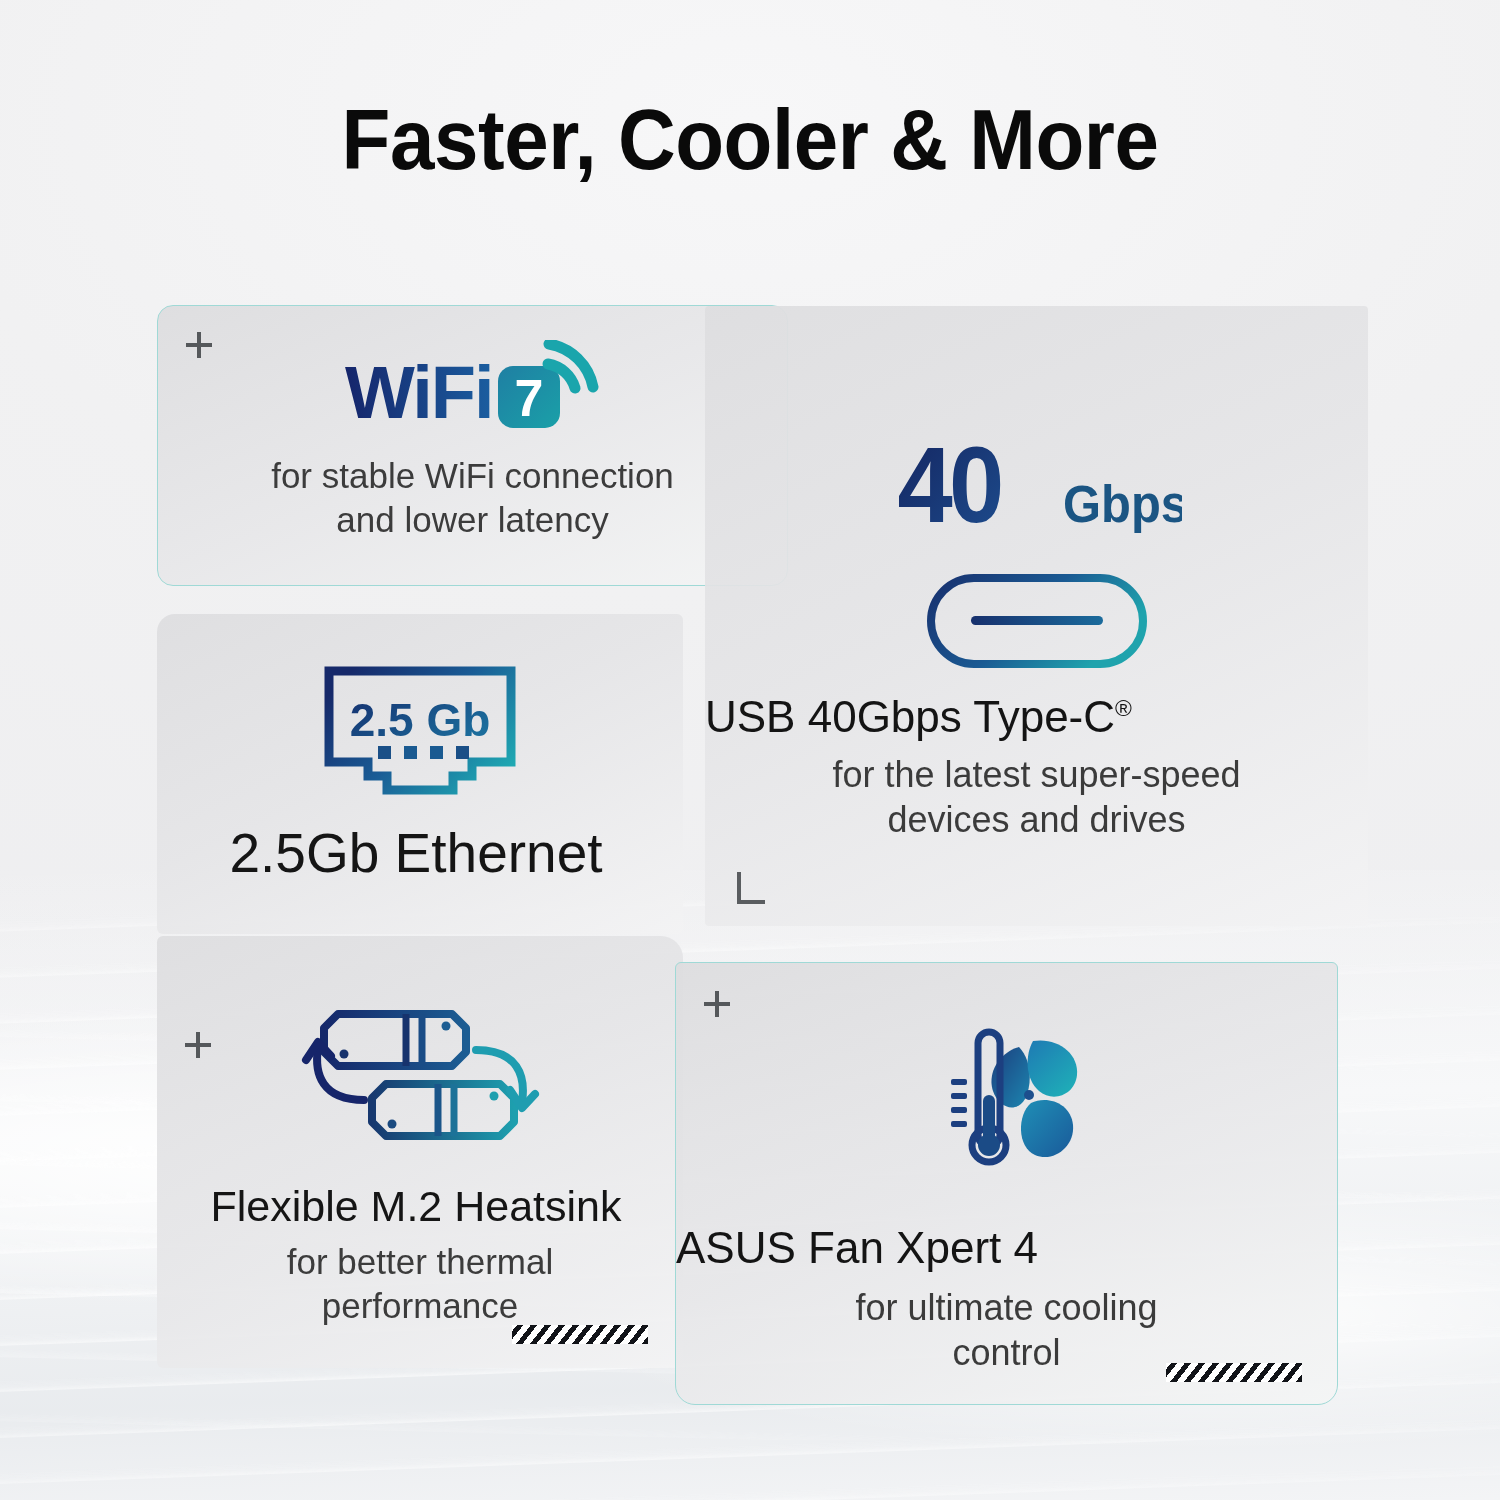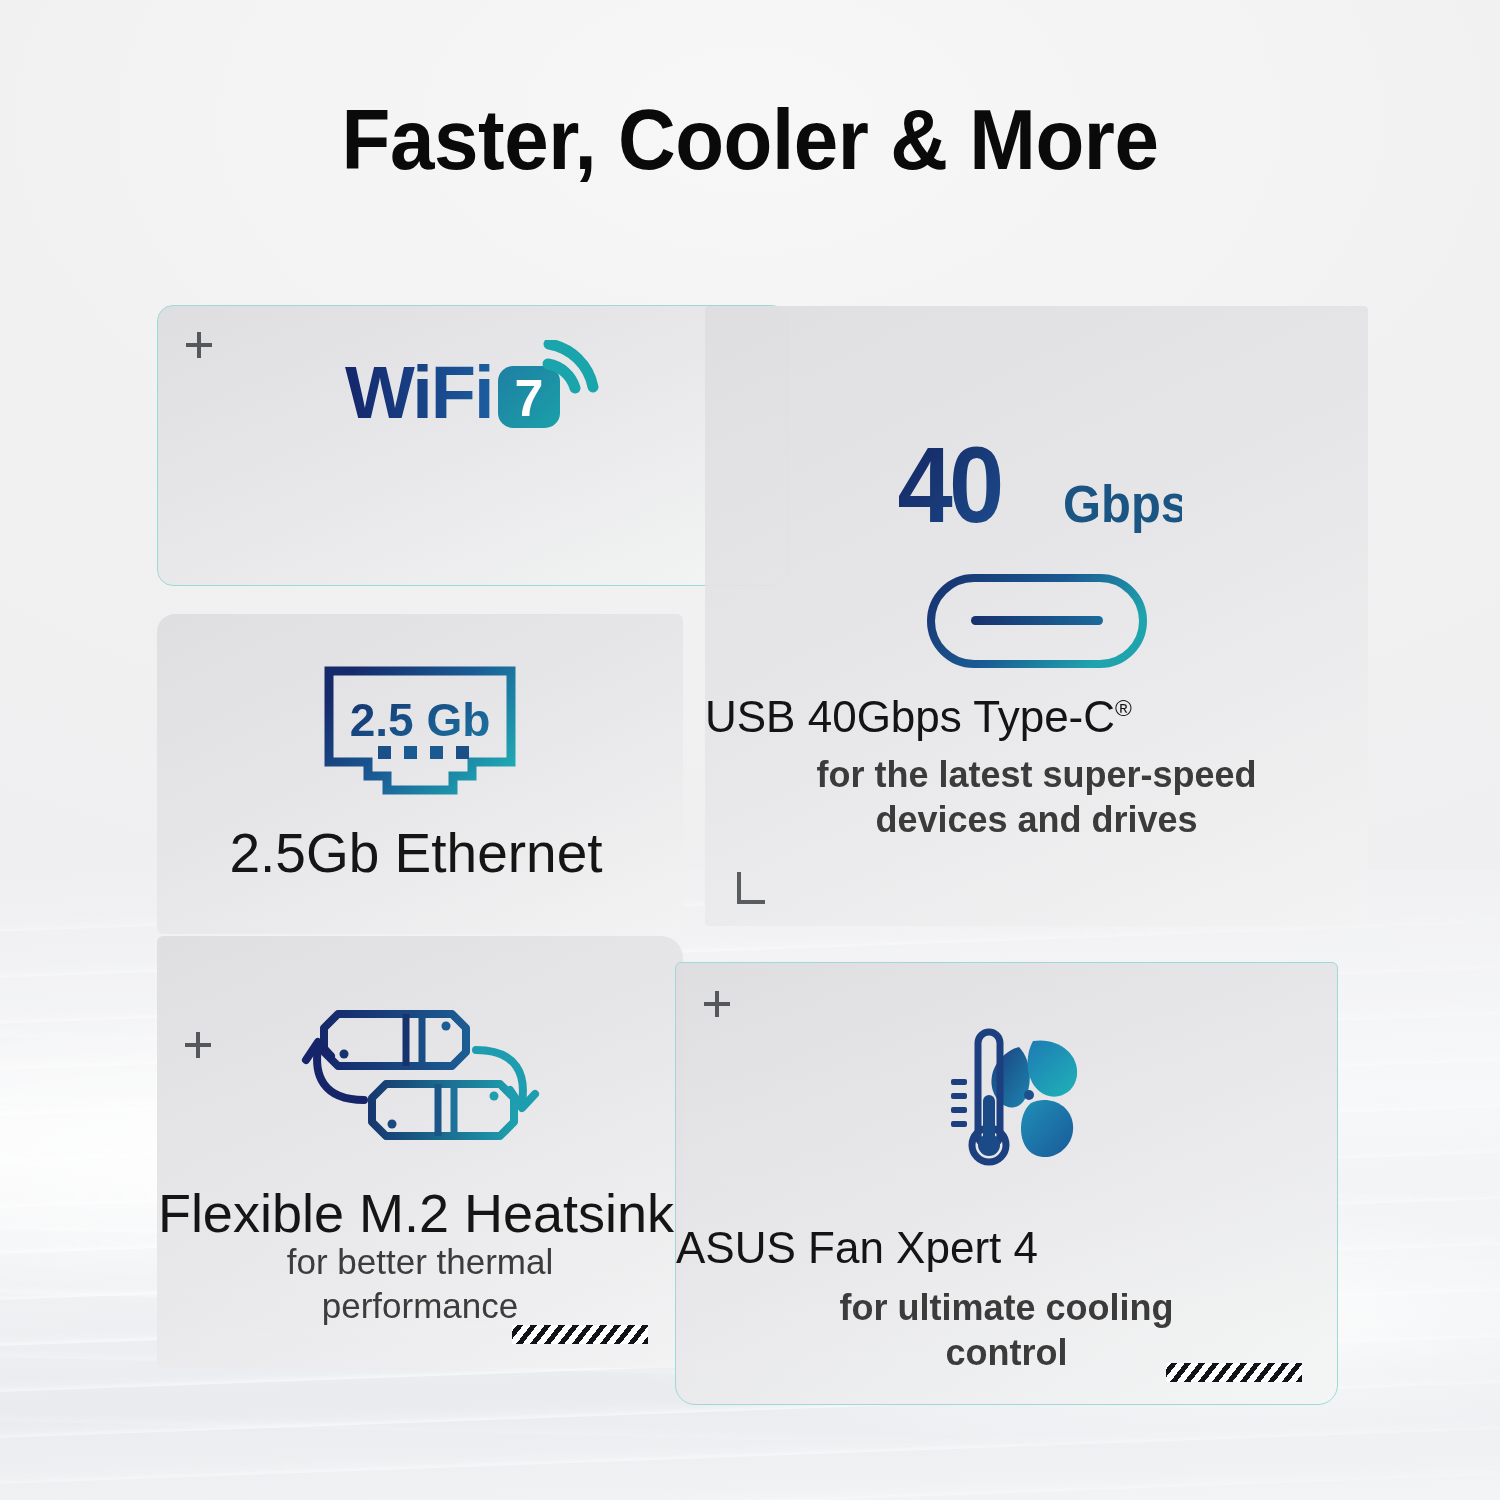--- a/index.html
+++ b/index.html
@@ -147,21 +147,21 @@
     color: #3c3c3c;
     text-align: center;
     line-height: 1.26;
     font-weight: 400;
   }
   .sub-lg {
     font-size: 36px;
     color: #3b3b3b;
     text-align: center;
     line-height: 1.26;
-    font-weight: 700;
+    font-weight: 400;
   }
   .head-lg {
     font-size: 44px;
     color: #141414;
     text-align: left;
     line-height: 1.15;
     font-weight: 400;
   }
   sup.reg { font-size: 0.52em; vertical-align: super; }
 
@@ -195,20 +195,24 @@
           </linearGradient>
         </defs>
         <text x="2" y="78" font-family="Liberation Sans, sans-serif" font-size="74" font-weight="700" fill="url(#wf-txt)" letter-spacing="-2">WiFi</text>
         <rect x="155" y="26" width="62" height="62" rx="15" fill="url(#wf-badge)"></rect>
         <text x="186" y="76" font-family="Liberation Sans, sans-serif" font-size="52" font-weight="700" fill="#ffffff" text-anchor="middle">7</text>
         <path d="M205 24 A34 34 0 0 1 232 48" stroke="#1aa5ac" stroke-width="11" fill="none" stroke-linecap="round"></path>
         <path d="M206 4 A54 54 0 0 1 250 47" stroke="#1aa5ac" stroke-width="11" fill="none" stroke-linecap="round"></path>
       </svg>
     </div>
 
+    <div class="sub" style="position:absolute; left:0; right:0; top:148px;">
+      <div>for stable WiFi connection</div>
+      <div>and lower latency</div>
+    </div>
   </div>
 
   <div class="card card-plain card-usb">
 
     <div style="position:absolute; left:0; right:0; top:124px; text-align:center;">
       <svg width="290" height="112" viewBox="0 0 290 112" class="icon-wrap">
         <defs>
           <linearGradient id="n40" x1="0" y1="0" x2="1" y2="1">
             <stop offset="0%" stop-color="#14245f"></stop>
             <stop offset="100%" stop-color="#1d4d8e"></stop>
@@ -305,21 +309,21 @@
         <line x1="168" y1="86" x2="168" y2="138" stroke="#1c7298" stroke-width="7"></line>
 
         <path d="M190 52 C 232 52, 240 78, 236 104" fill="none" stroke="#1f9db0" stroke-width="8" stroke-linecap="round"></path>
         <path d="M224 92 L236 110 L249 96" fill="none" stroke="#1f9db0" stroke-width="8" stroke-linecap="round" stroke-linejoin="round"></path>
 
         <path d="M78 102 C 36 102, 28 76, 32 50" fill="none" stroke="#16256a" stroke-width="8" stroke-linecap="round"></path>
         <path d="M20 62 L32 44 L45 58" fill="none" stroke="#16256a" stroke-width="8" stroke-linecap="round" stroke-linejoin="round"></path>
       </svg>
     </div>
 
-    <div class="head" style="position:absolute; left:0; right:8px; top:246px; font-size:54px;">Flexible M.2 Heatsink</div>
+    <div class="head" style="position:absolute; left:0; right:8px; top:246px; font-size:43px;">Flexible M.2 Heatsink</div>
 
     <div class="sub" style="position:absolute; left:0; right:0; top:304px;">
       <div>for better thermal</div>
       <div>performance</div>
     </div>
 
     <div class="hatch" style="right:35px; bottom:24px; width:136px;"></div>
   </div>
 
   <div class="card card-teal card-fan">

